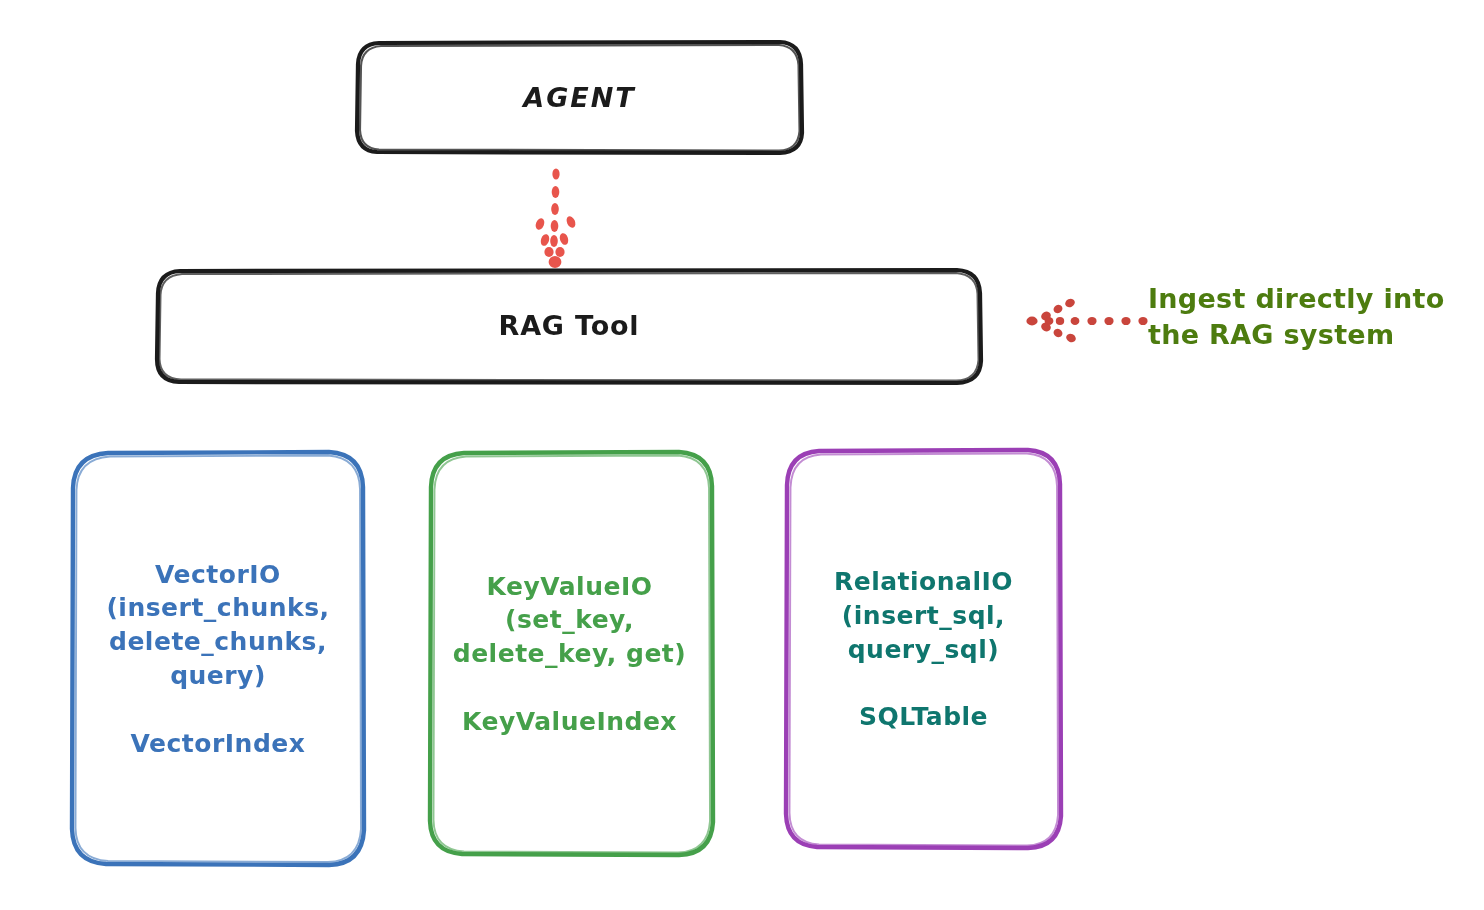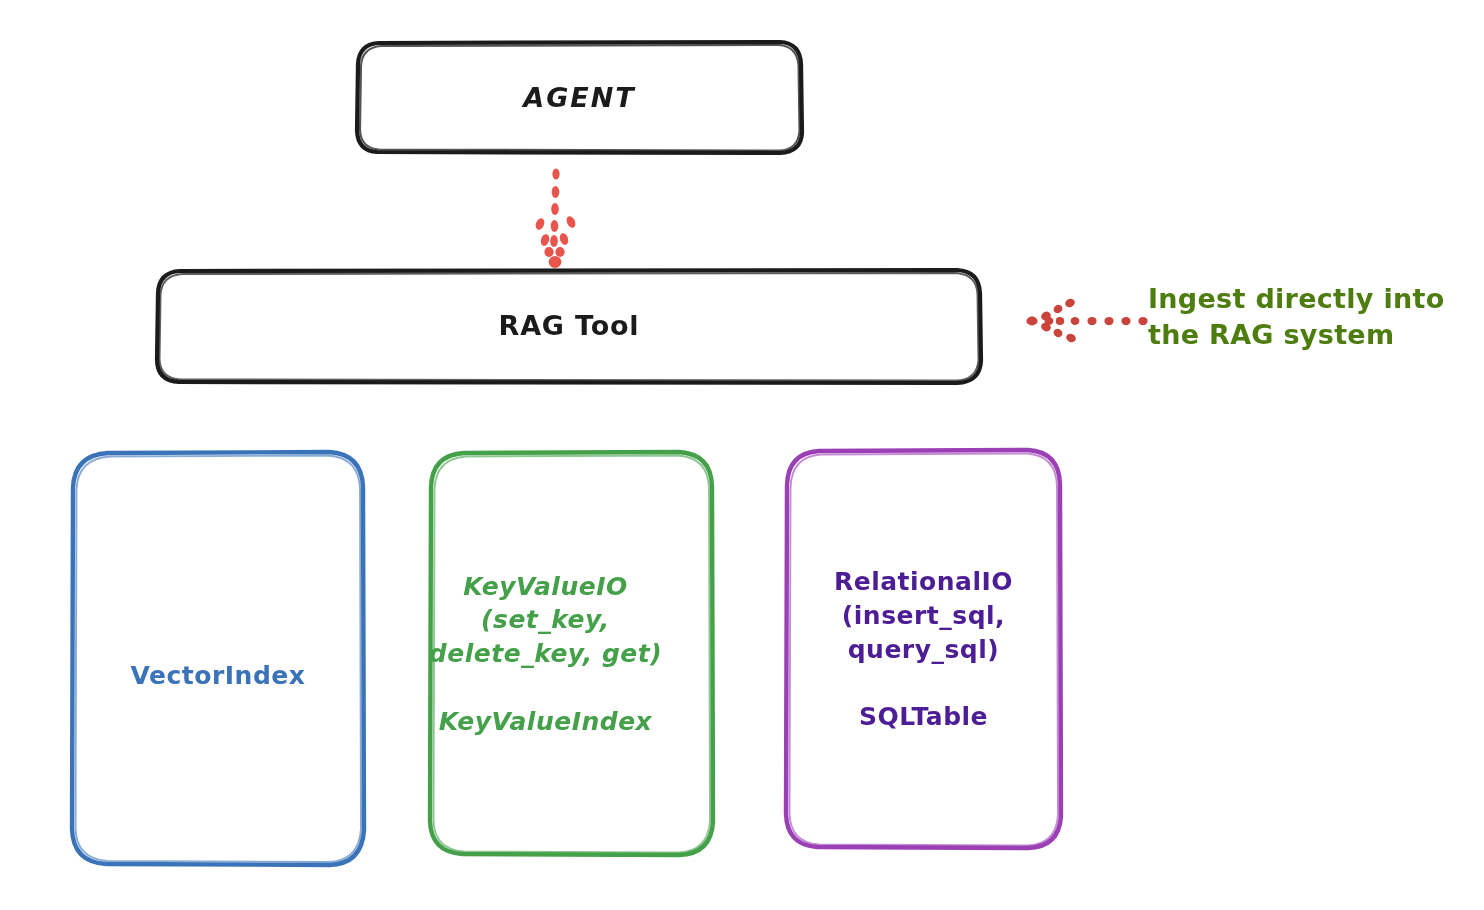--- a/index.html
+++ b/index.html
@@ -61,38 +61,38 @@
     color: #1b1b1b;
     letter-spacing: 0.8px;
   }
 
   
   #vectorio-node {
     left: 72px; top: 452px;
     width: 292px; height: 414px;
   }
   #keyvalueio-node {
-    left: 404px; top: 452px;
-    width: 283px; height: 404px; font-style: italic;
+    left: 428px; top: 452px;
+    width: 283px; height: 404px;
   }
   #relationalio-node {
     left: 786px; top: 450px;
     width: 275px; height: 399px;
   }
   .store .node-label {
     font-size: 25px;
     font-weight: 600;
     line-height: 1.35;
   }
   .store .node-label.secondary {
     margin-top: 34px;
   }
   #vectorio-node .node-label { color: #3b73b9; }
   #keyvalueio-node .node-label { color: #45a04a; }
-  #relationalio-node .node-label { color: #4c1d95; }
+  #relationalio-node .node-label { color: #0f766e; }
 
   
   #annotation-text {
     position: absolute;
     left: 1148px; top: 281px;
     width: 320px;
     color: #4d7c0f;
     font-size: 27px;
     font-weight: 600;
     line-height: 1.32;
@@ -166,20 +166,24 @@
 
 <div class="node" id="agent-node">
   <div class="node-label">AGENT</div>
 </div>
 
 <div class="node" id="ragtool-node">
   <div class="node-label">RAG Tool</div>
 </div>
 
 <div class="node store" id="vectorio-node">
+  <div class="node-label">VectorIO
+(insert_chunks,
+delete_chunks,
+query)</div>
   <div class="node-label secondary">VectorIndex</div>
 </div>
 
 <div class="node store" id="keyvalueio-node">
   <div class="node-label">KeyValueIO
 (set_key,
 delete_key, get)</div>
   <div class="node-label secondary">KeyValueIndex</div>
 </div>
 

